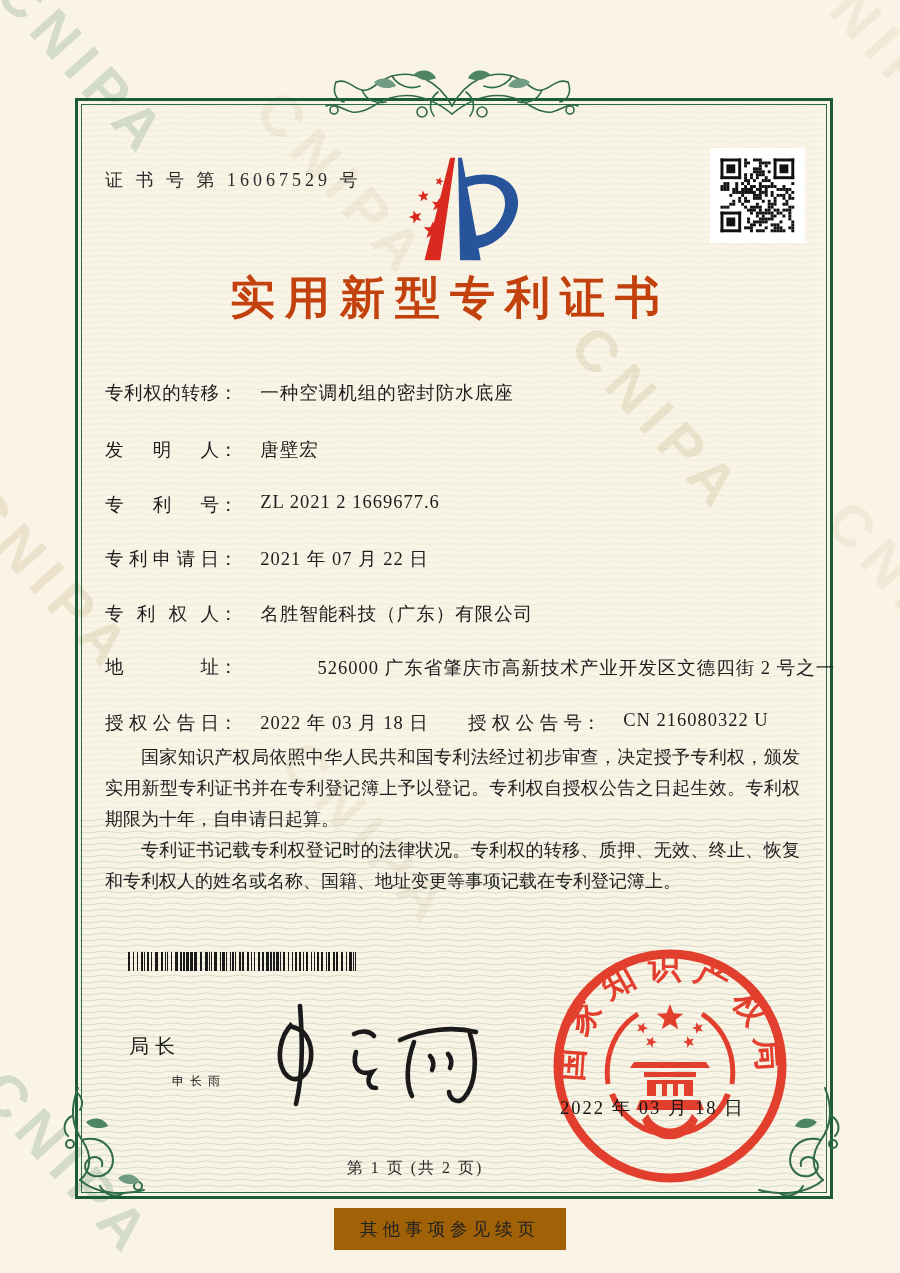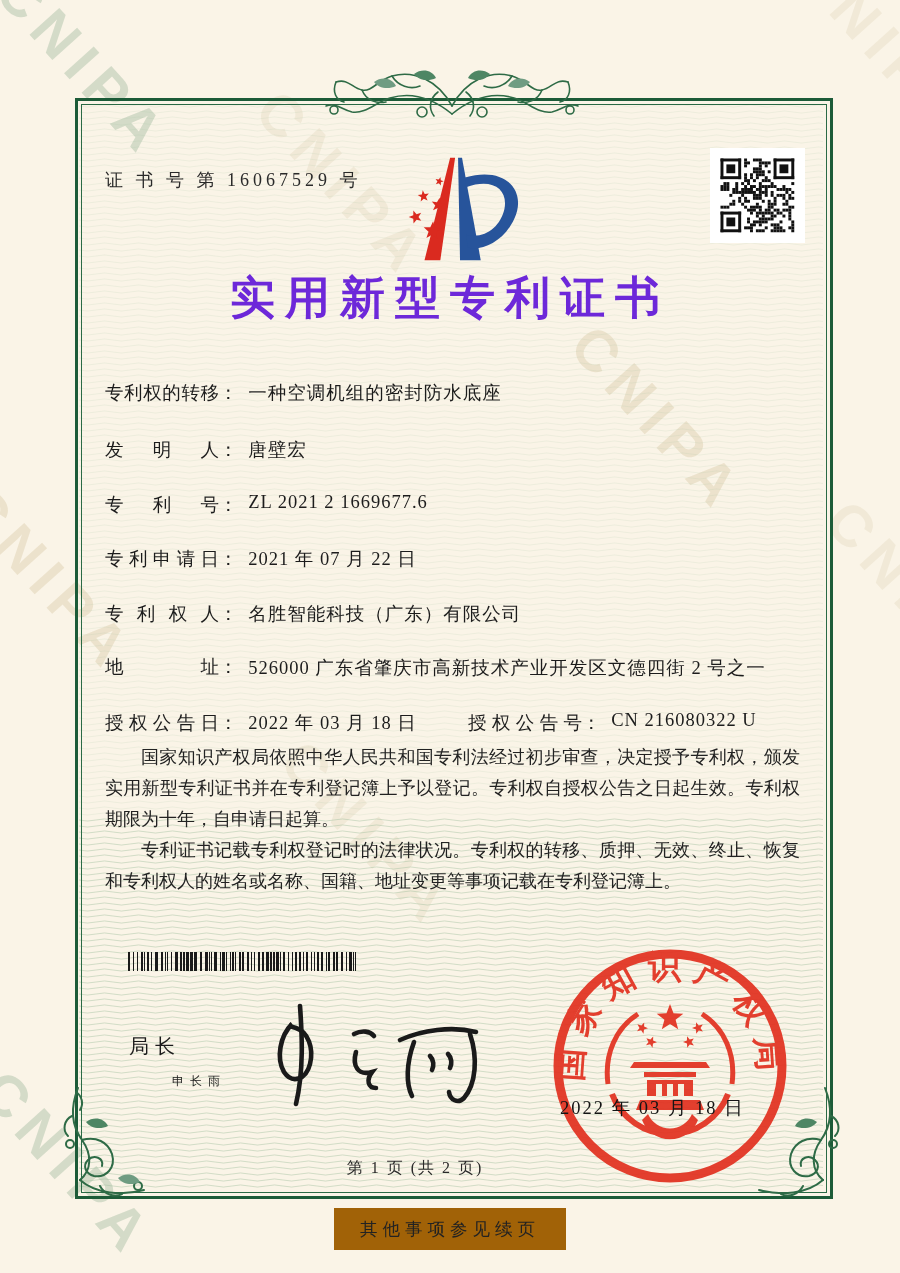--- a/index.html
+++ b/index.html
@@ -12,28 +12,28 @@
   #guilloche{position:absolute;left:79px;top:102px;pointer-events:none;}
   
   .wm{position:absolute;font-family:"Liberation Sans","DejaVu Sans",sans-serif;
       font-weight:bold;font-size:58px;letter-spacing:10px;transform:rotate(48deg);
       color:rgba(205,186,142,.30);pointer-events:none;white-space:nowrap;}
   .wm.green{color:rgba(150,178,150,.38);}
   .wm.faint{color:rgba(210,195,160,.22);}
   
   .cert-no{position:absolute;left:105px;top:168px;font-size:18px;letter-spacing:4px;color:#2a2a2a;}
   .title{position:absolute;left:0;top:268px;width:900px;text-align:center;font-size:45px;
-         font-weight:bold;letter-spacing:10px;color:#6d28d9;}
+         font-weight:bold;letter-spacing:10px;color:#c2410c;}
   
   .qrbox{position:absolute;left:710px;top:148px;width:95px;height:95px;background:#fff;}
   
   .frow{position:absolute;left:105px;font-size:18.5px;color:#1c1c1c;white-space:nowrap;}
   .flabel{display:inline-block;width:114px;text-align:justify;text-align-last:justify;vertical-align:top;}
   .fcolon{display:inline-block;vertical-align:top;}
-  .fvalue{display:inline-block;margin-left:6px;vertical-align:top;letter-spacing:1px;}
+  .fvalue{display:inline-block;margin-left:18px;vertical-align:top;letter-spacing:1px;text-align:right;}
   .fvalue.wrap{white-space:normal;width:575px;line-height:29px;}
   .fgroup2{position:absolute;left:363px;top:0;}
   
   .paras{position:absolute;left:105px;top:742px;width:695px;font-size:18px;line-height:31px;
          text-align:justify;color:#222;}
   .paras p{margin:0;text-indent:2em;}
   
   #barcode{position:absolute;left:128px;top:952px;}
   .signer-title{position:absolute;left:129px;top:1033px;font-size:20px;letter-spacing:6px;
                 font-family:"Liberation Sans","DejaVu Sans",sans-serif;color:#1b1b1b;}

